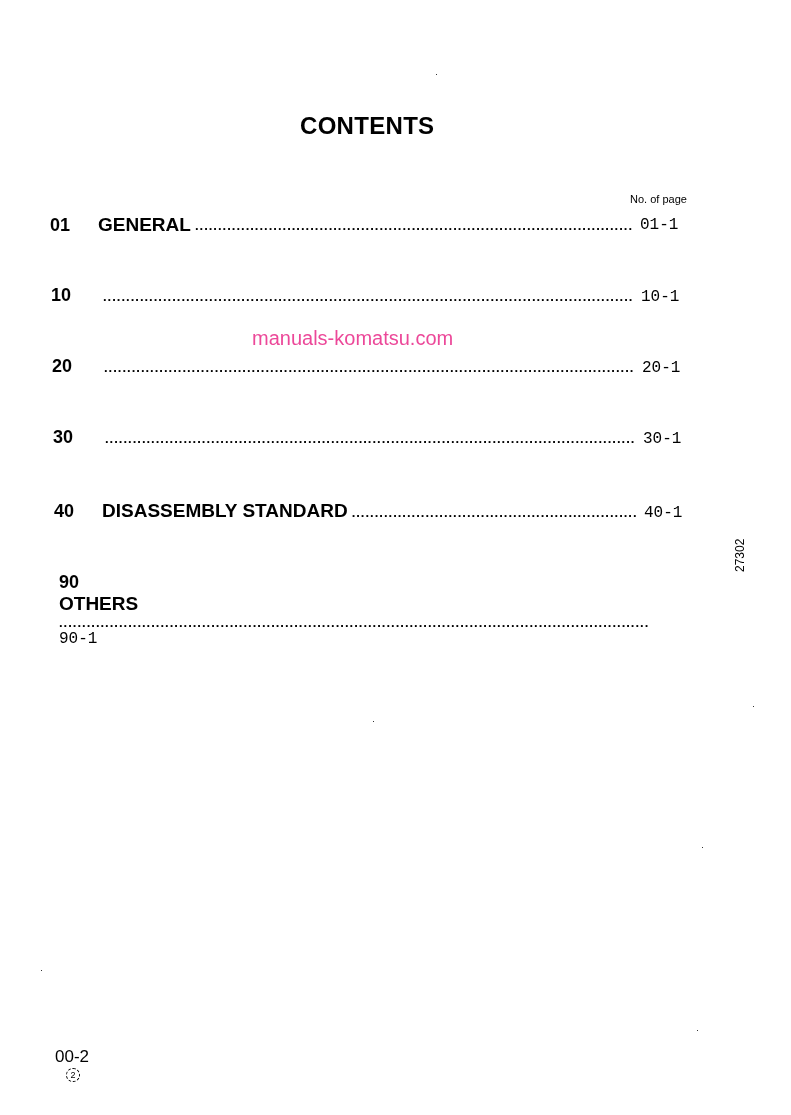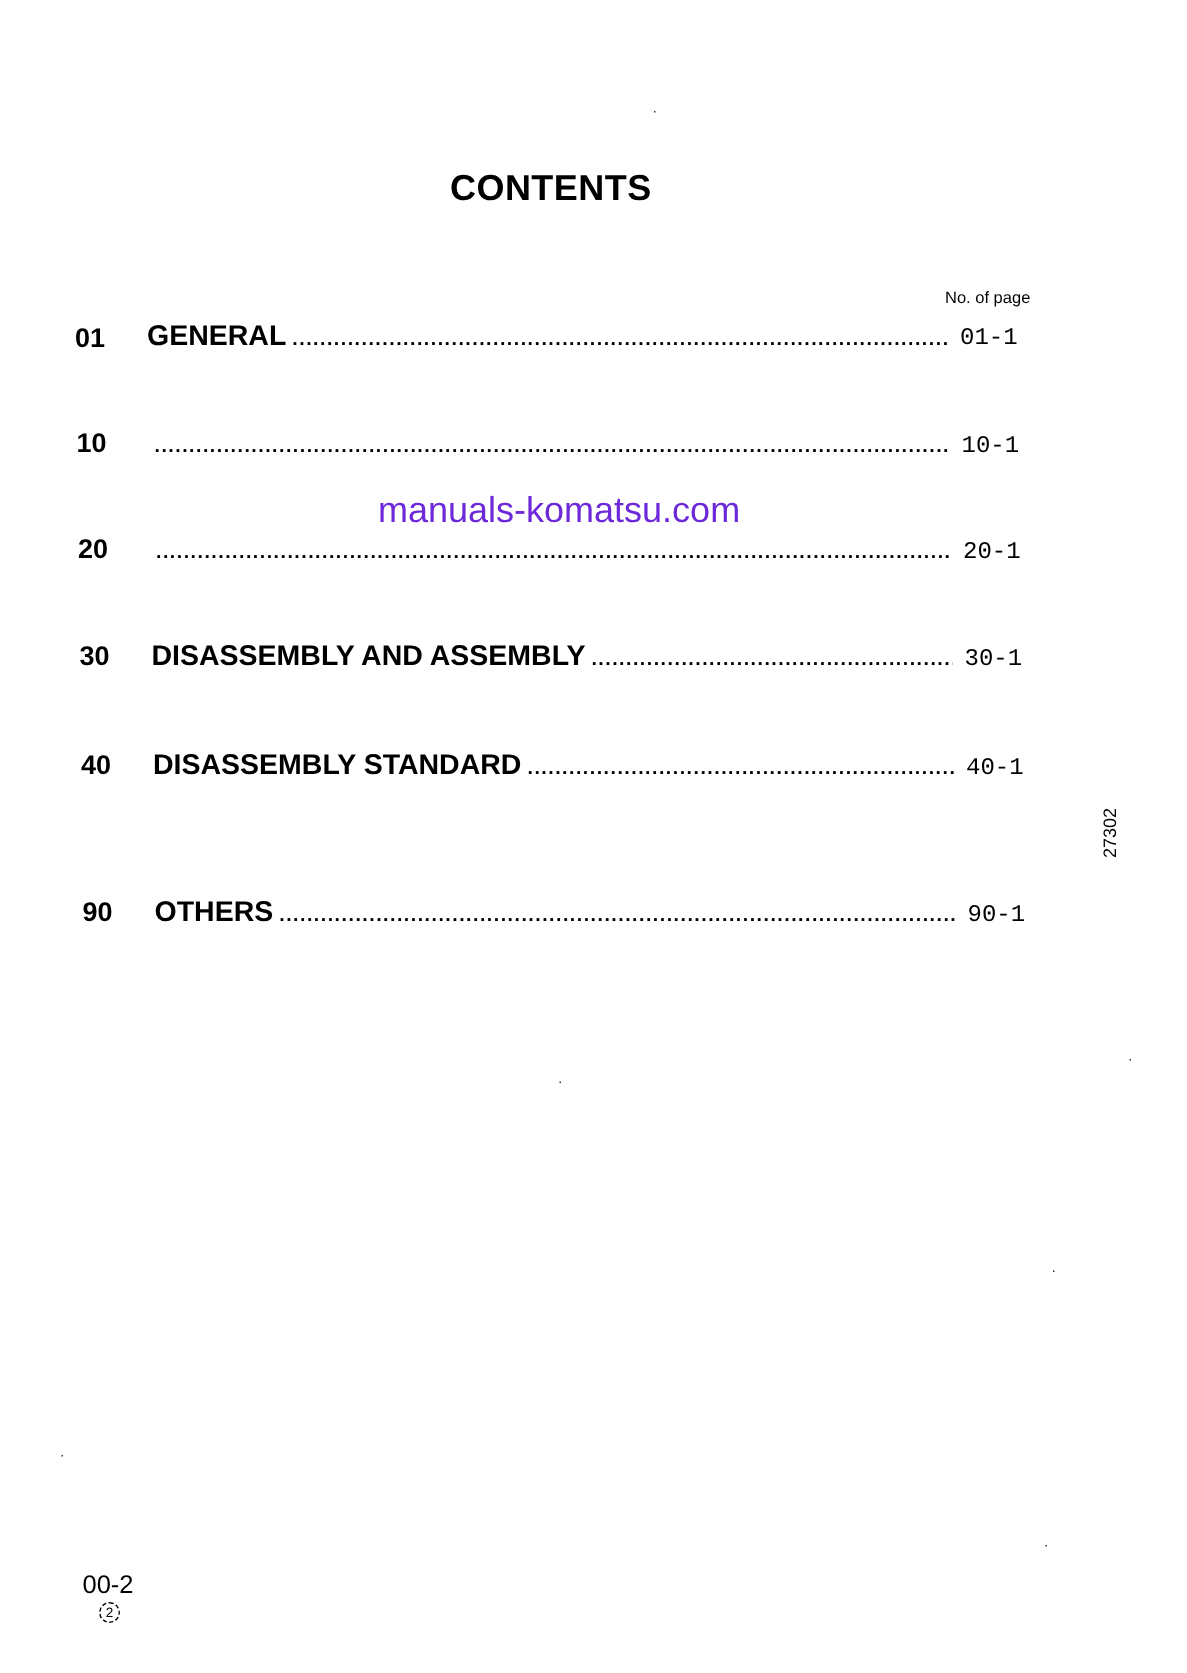--- a/index.html
+++ b/index.html
@@ -4,21 +4,21 @@
 <style>
   html,body{margin:0;padding:0;background:#fff;}
   body{width:791px;height:1115px;position:relative;overflow:hidden;font-family:"Liberation Sans",sans-serif;color:#000;}
   .title{position:absolute;left:300px;top:112px;font-size:24px;font-weight:bold;letter-spacing:0.3px;}
   .nop{position:absolute;left:630px;top:193px;font-size:11px;}
   .row{position:absolute;display:flex;align-items:baseline;}
   .num{font-size:18px;font-weight:bold;width:48px;}
   .label{font-size:19px;font-weight:bold;white-space:nowrap;}
   .dots{flex:1;overflow:hidden;white-space:nowrap;font-size:13px;font-weight:bold;letter-spacing:1px;margin-left:4px;margin-right:8px;}
   .page{font-size:16px;width:40px;font-family:Liberation Mono, monospace;}
-  .watermark{position:absolute;left:252px;top:327px;font-size:24px;color:#6d28d9;}
+  .watermark{position:absolute;left:252px;top:327px;font-size:20px;color:#ec4899;}
   .side{position:absolute;left:733px;top:572px;font-size:12px;transform:rotate(-90deg);transform-origin:left top;}
   .footer{position:absolute;left:55px;top:1047px;font-size:17px;}
   .rev{position:absolute;left:66px;top:1068px;width:12px;height:12px;border:1px dashed #000;border-radius:50%;font-size:9px;text-align:center;line-height:12px;}
   .speck{position:absolute;width:1px;height:1px;background:#333;}
 </style>
 </head>
 <body>
 
 <div class="title">CONTENTS</div>
 <div class="nop">No. of page</div>
@@ -39,33 +39,32 @@
 <div class="watermark">manuals-komatsu.com</div>
 
 <div class="row" style="left:52px;top:356px;width:630px;">
   <span class="num">20</span>
   <span class="dots">................................................................................................................................</span>
   <span class="page">20-1</span>
 </div>
 
 <div class="row" style="left:53px;top:427px;width:630px;">
   <span class="num">30</span>
-  <span class="label">DISASSEMBLY AND ASSEMBLY</span>
   <span class="dots">................................................................................................................................</span>
   <span class="page">30-1</span>
 </div>
 
 <div class="row" style="left:54px;top:500px;width:630px;">
   <span class="num">40</span>
   <span class="label">DISASSEMBLY STANDARD</span>
   <span class="dots">................................................................................................................................</span>
   <span class="page">40-1</span>
 </div>
 
-<div class="row" style="left:55px;top:598px;width:630px;">
+<div class="row" style="left:55px;top:572px;width:630px;flex-direction:column;">
   <span class="num">90</span>
   <span class="label">OTHERS</span>
   <span class="dots">................................................................................................................................</span>
   <span class="page">90-1</span>
 </div>
 
 <div class="side">27302</div>
 
 <div class="footer">00-2</div>
 <div class="rev">2</div>

